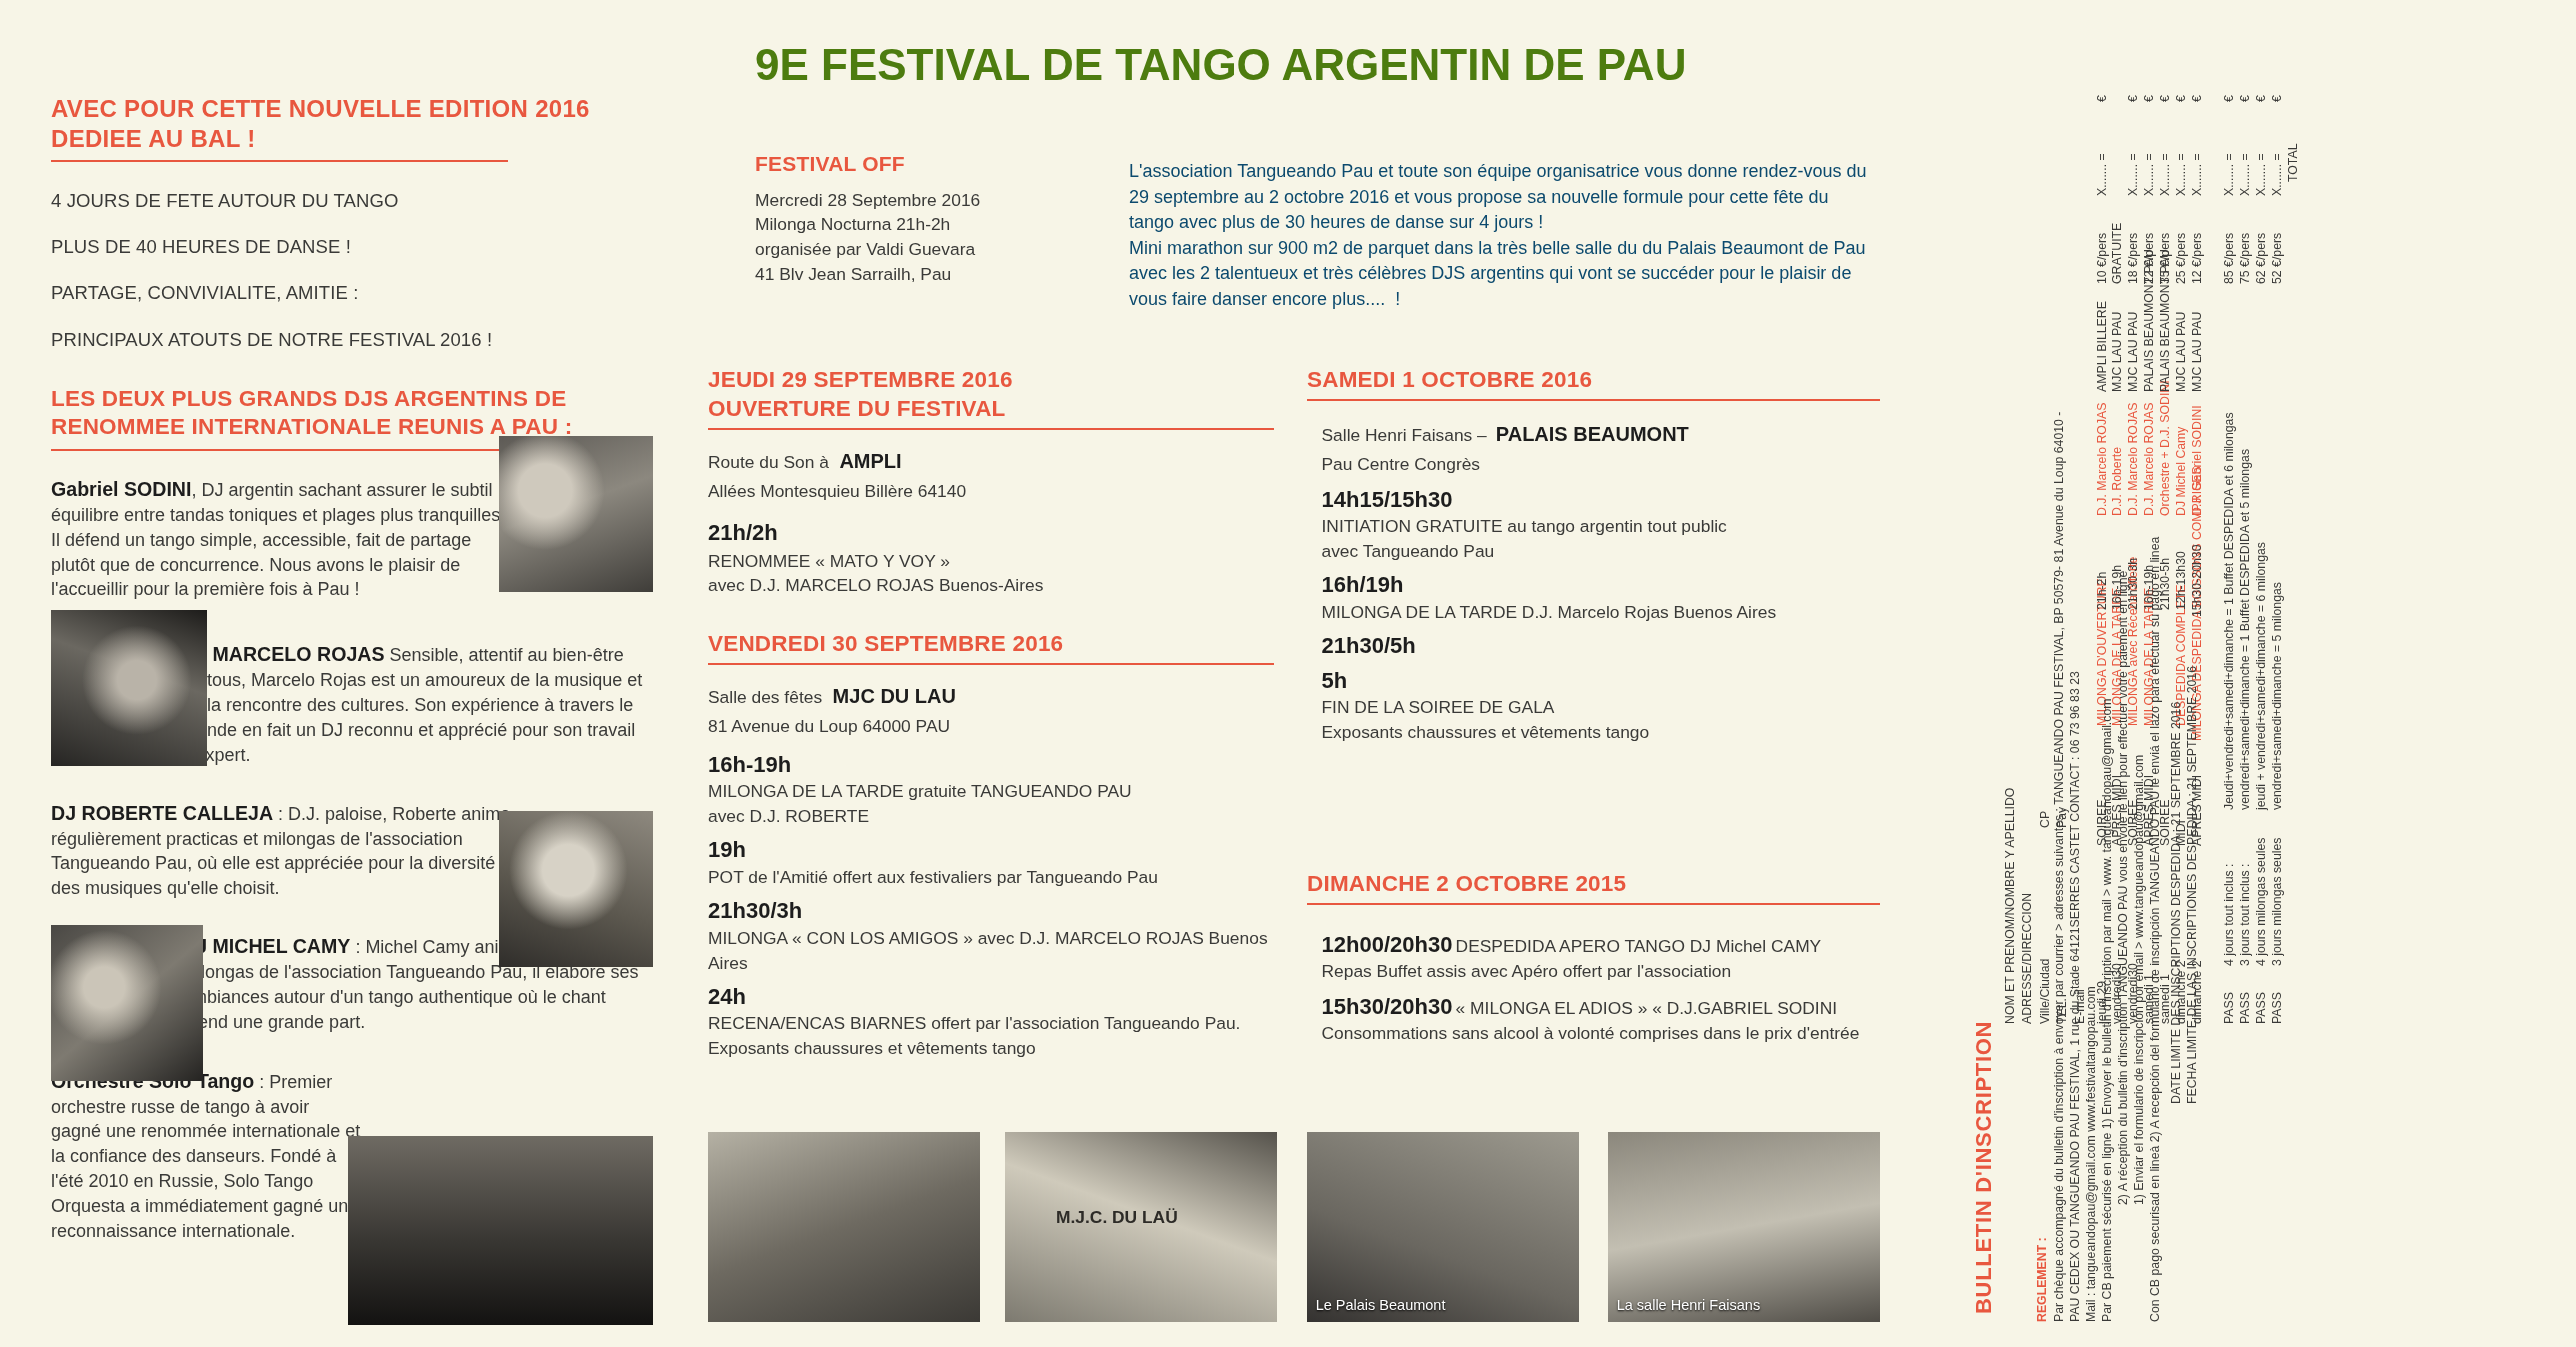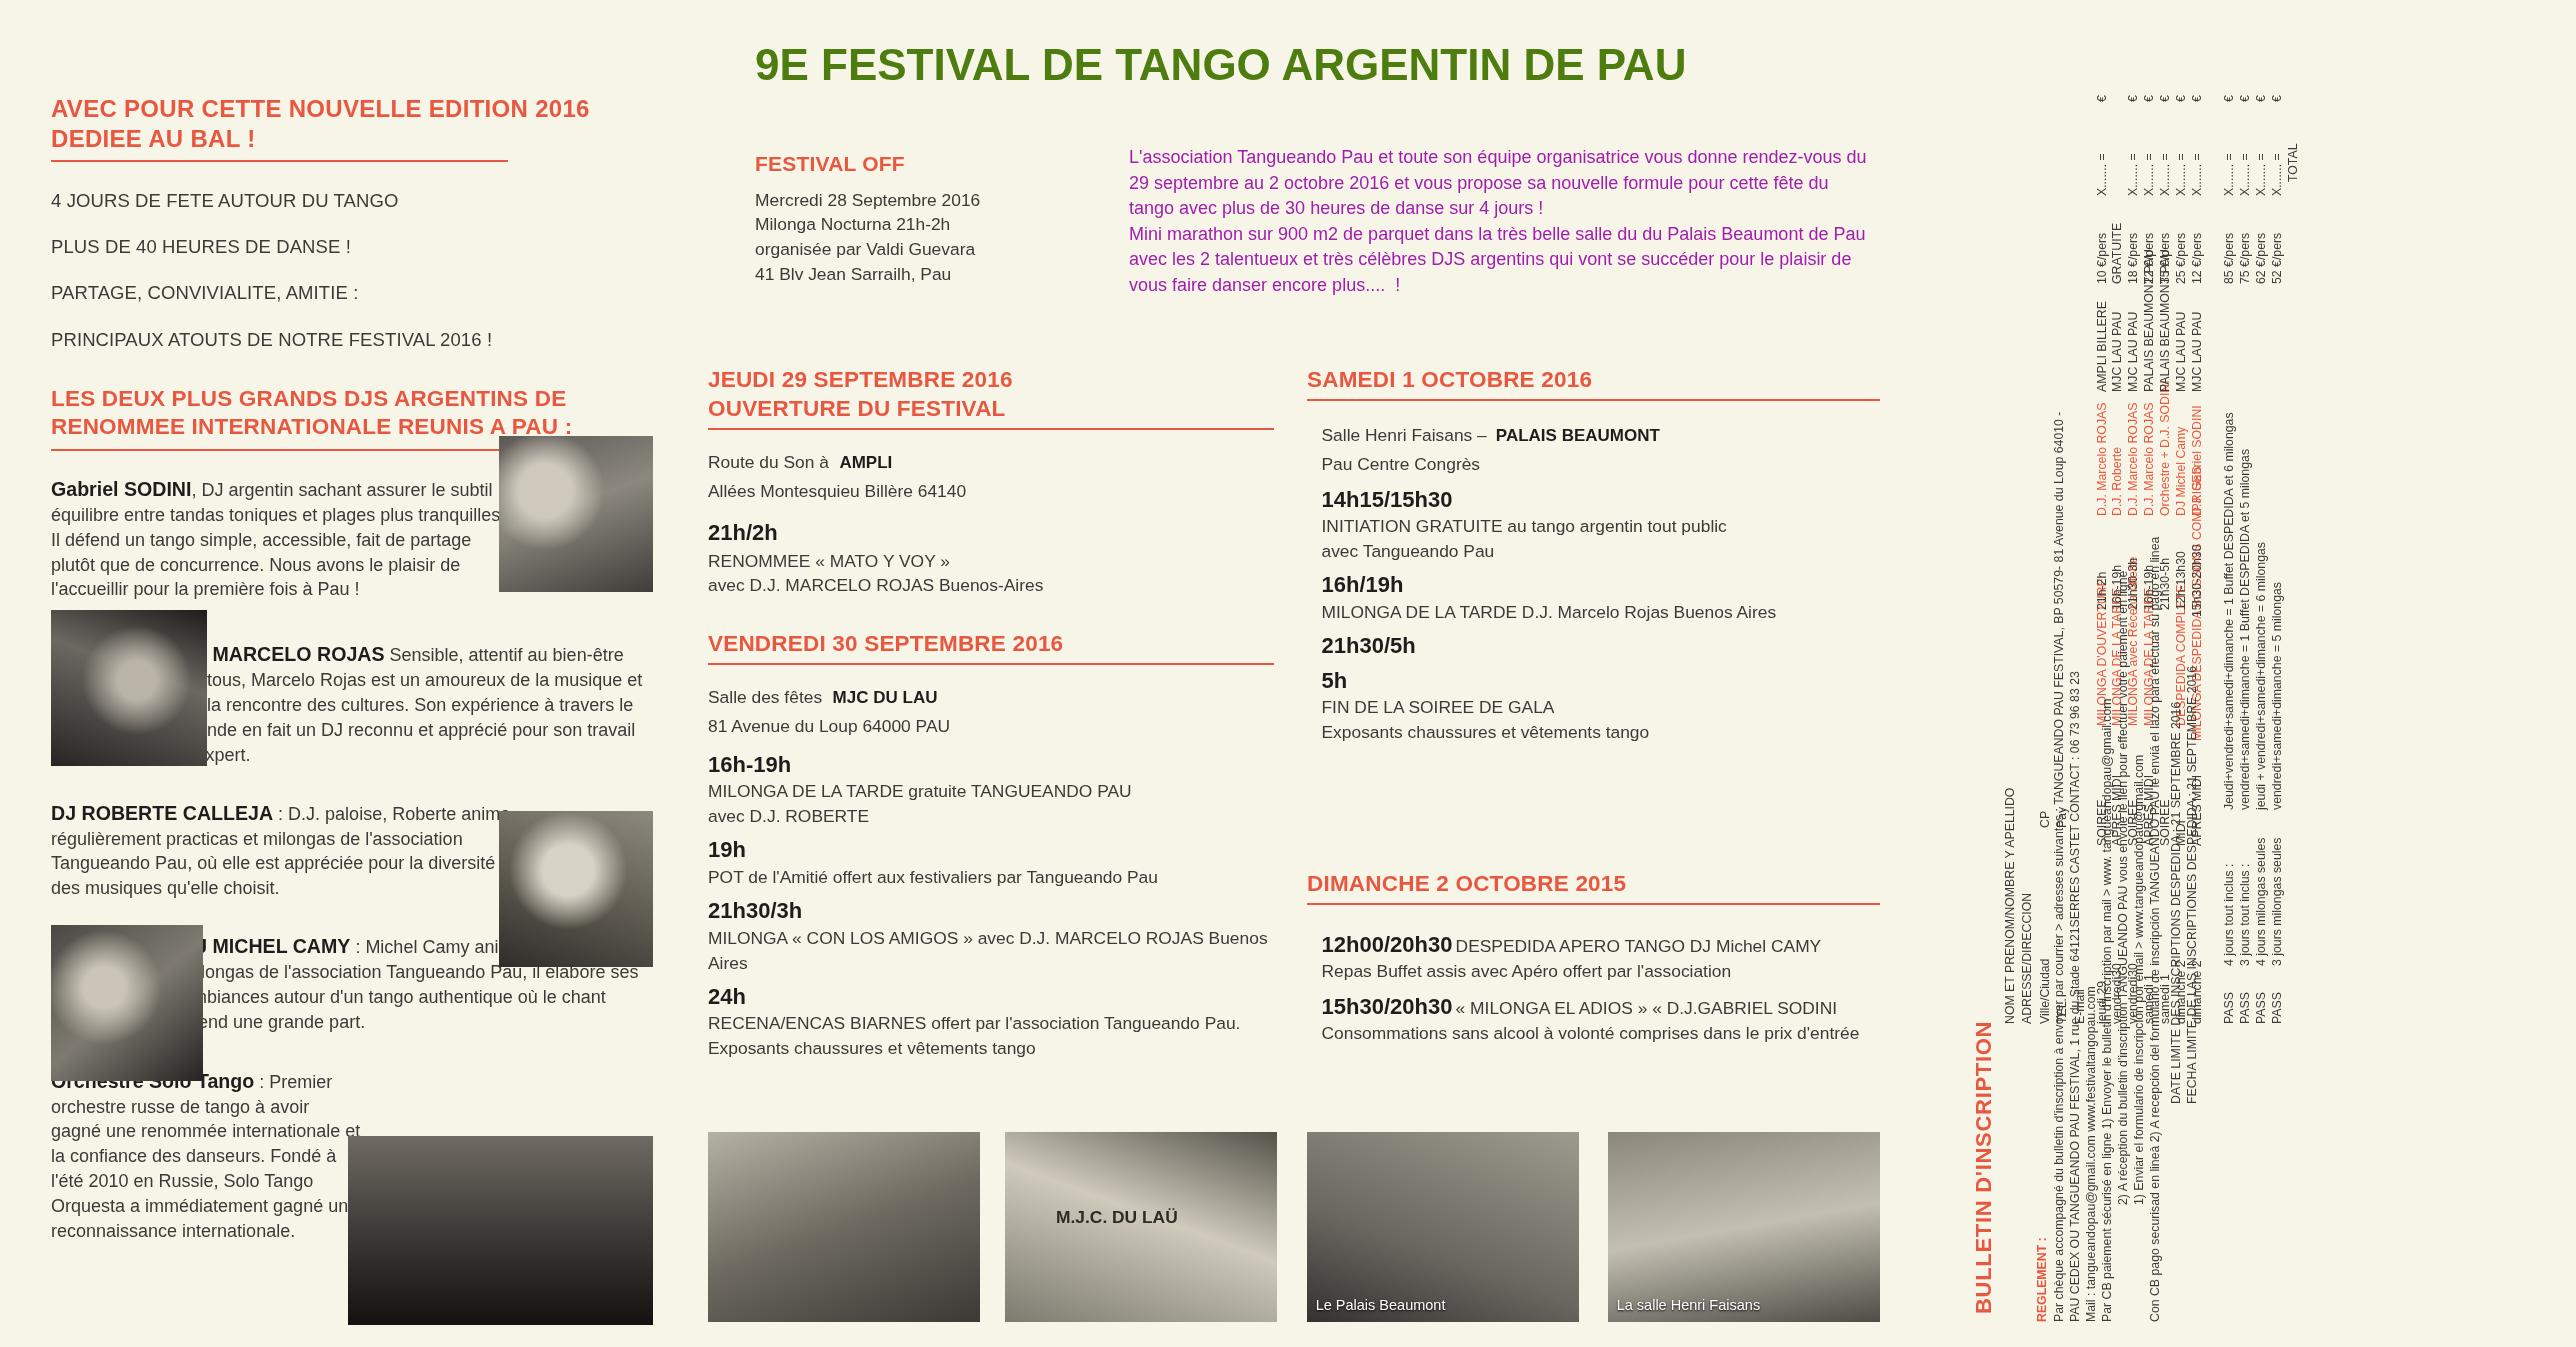--- a/index.html
+++ b/index.html
@@ -57,23 +57,23 @@
   .fest-title{
     position:absolute;left:755px;top:40px;width:958px;
     color:#4d7c0f;font-weight:bold;font-size:44px;letter-spacing:0px;
     font-family:"Liberation Sans Narrow","Liberation Sans",sans-serif;
     text-transform:uppercase;
   }
   .sec-h{color:#e8573f;font-weight:bold;font-size:22.5px;text-transform:uppercase;letter-spacing:0.2px;}
   .rule{border-bottom:2.2px solid #e8573f;margin-top:5.8px;}
   .small{font-size:17.4px;line-height:1.42;color:#3a3a38;}
   .bighour{font-size:22px;font-weight:bold;color:#1d1d1d;}
-  .place{font-size:17px;font-weight:bold;color:#1d1d1d;}
-  
-  .intro{position:absolute;left:1129px;top:145px;width:740px;font-size:18px;line-height:1.42;color:#a21caf;}
+  .place{font-size:20px;font-weight:bold;color:#1d1d1d;}
+  
+  .intro{position:absolute;left:1129px;top:159px;width:740px;font-size:18px;line-height:1.42;color:#0c4a6e;}
   
   .bulletin{position:absolute;left:1945px;top:14.5px;width:617px;height:1328px;}
   .vtxt{
     transform:rotate(-90deg);transform-origin:left top;white-space:nowrap;
     position:absolute;font-size:12.3px;color:#3a3a38;
   }
   .vtxt.red{color:#e8573f;}
   .vtxt.big{font-size:22px;font-weight:bold;color:#e8573f;letter-spacing:0.7px;}
   
   .capt{position:absolute;color:#fff;font-size:14.5px;left:8.7px;bottom:8.7px;text-shadow:0 0.7px 2.2px #000;}

